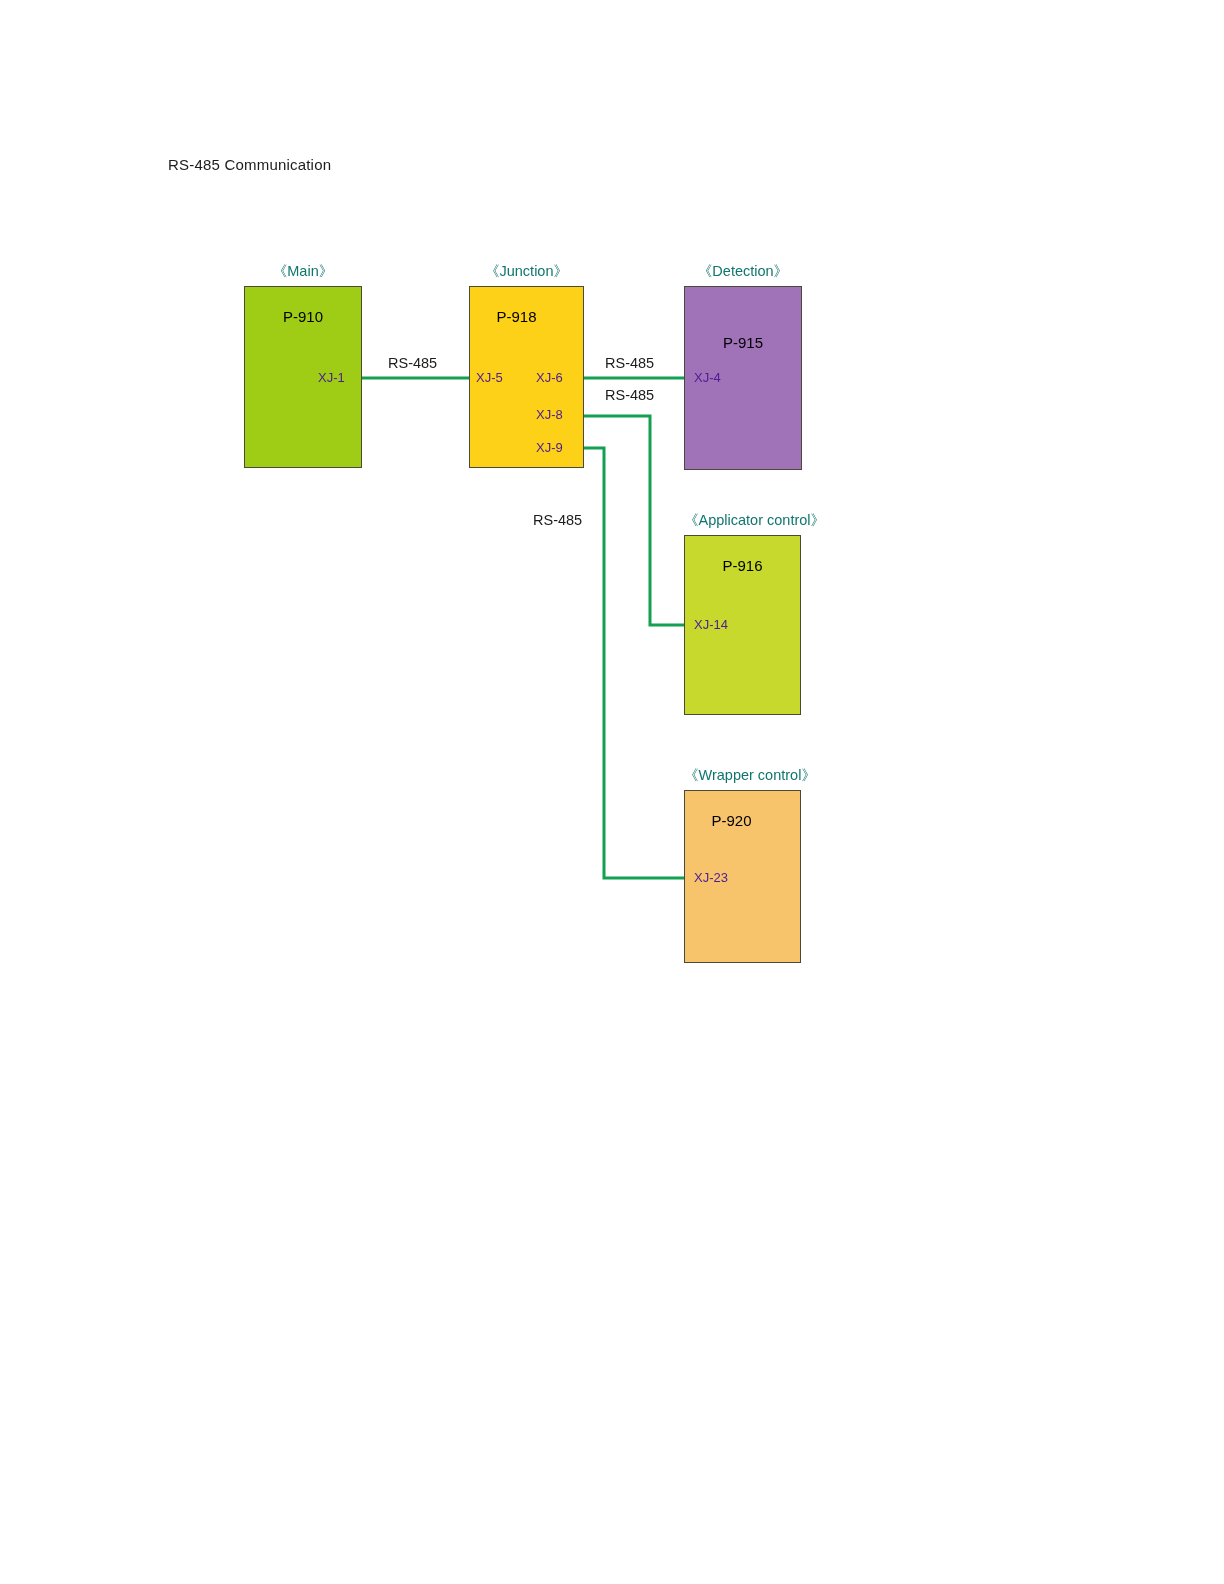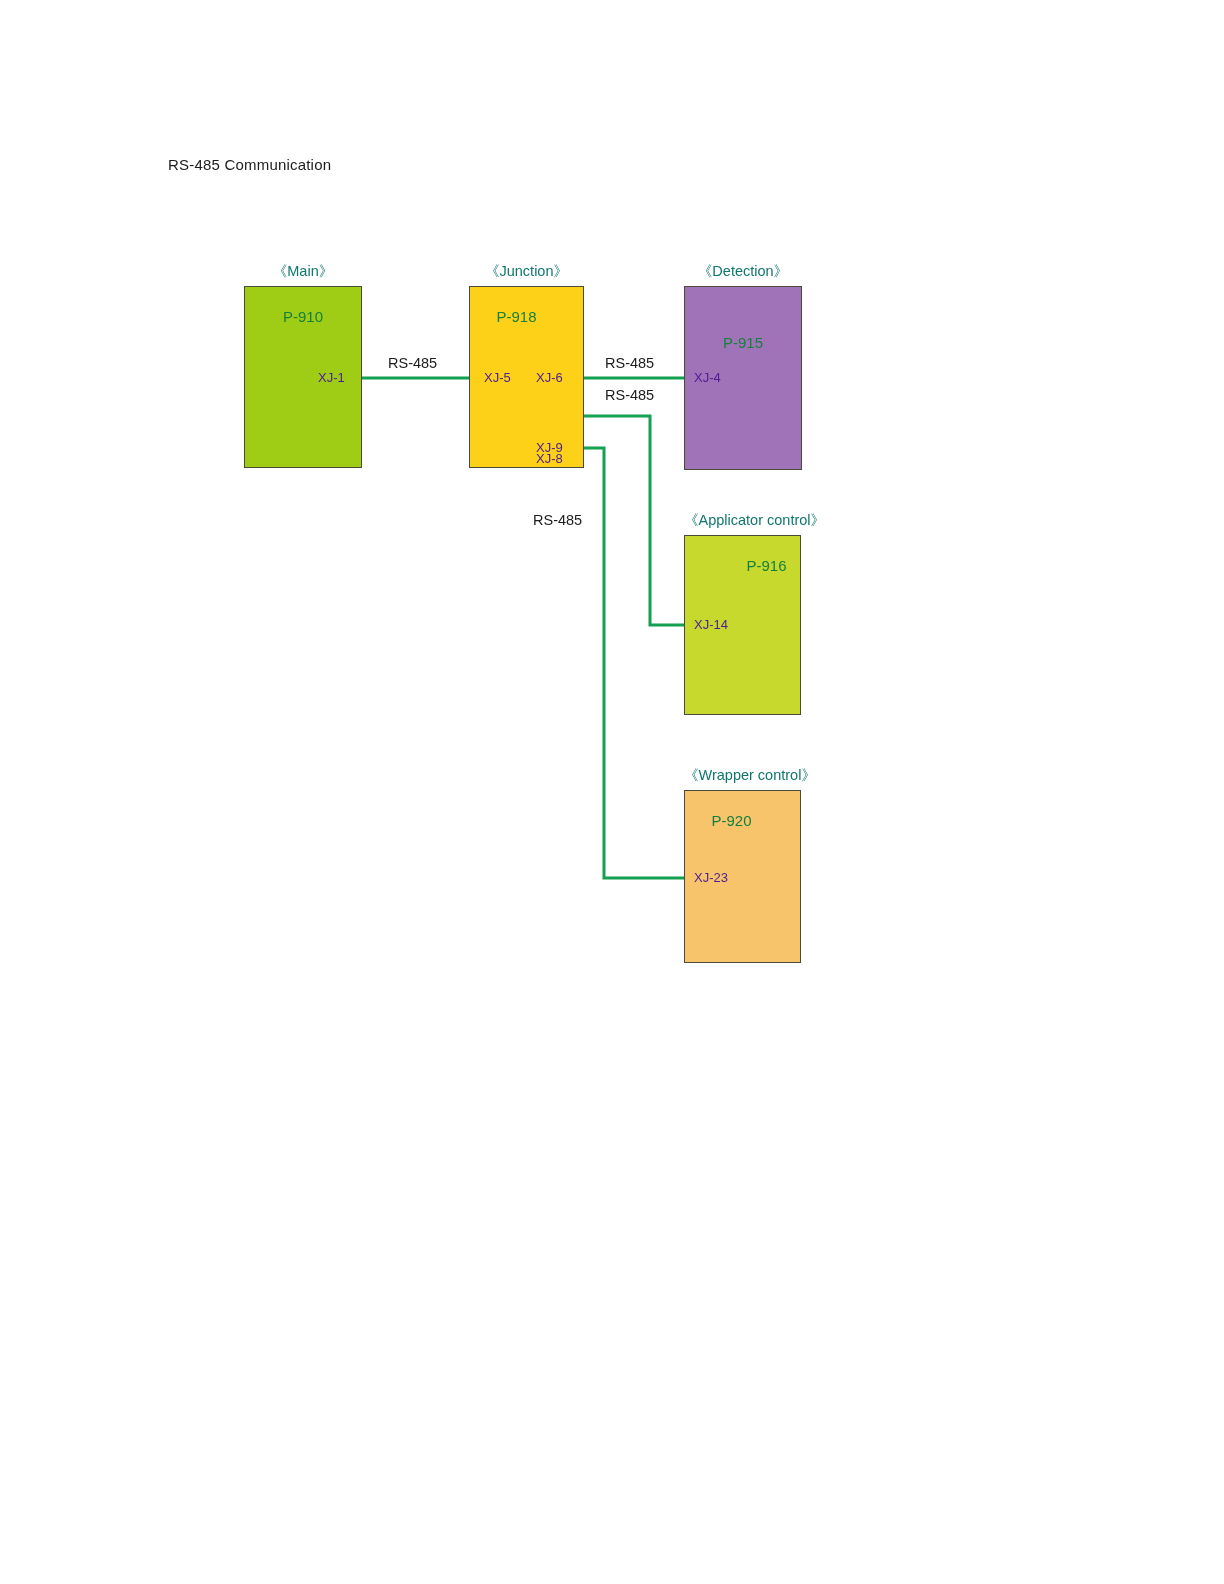--- a/index.html
+++ b/index.html
@@ -44,21 +44,21 @@
   .node-stereotype {
     position: absolute;
     font-size: 14.5px;
     color: #0f766e;
     white-space: nowrap;
     text-align: center;
   }
   .node-name {
     position: absolute;
     font-size: 15px;
-    color: #15803d;
+    color: #000000;
     white-space: nowrap;
     text-align: center;
   }
   .port-label {
     position: absolute;
     font-size: 13px;
     color: #4c1d95;
     white-space: nowrap;
   }
   .wire-label {
@@ -86,29 +86,29 @@
     <div class="wire-label" style="left: 605px; top: 355px;">RS-485</div>
     <div class="wire-label" style="left: 605px; top: 387px;">RS-485</div>
     <div class="wire-label" style="left: 533px; top: 512px;">RS-485</div>
     <div class="node" style="left: 244px; top: 286px; width: 118px; height: 182px; background: rgb(159, 204, 20); border-color: rgb(74, 74, 58);"></div>
     <div class="node-stereotype" style="left: 244px; top: 262px; width: 118px;">《Main》</div>
     <div class="node-name" style="left: 244px; top: 308px; width: 118px;">P-910</div>
     <div class="port-label" style="left: 318px; top: 370px;">XJ-1</div>
     <div class="node" style="left: 469px; top: 286px; width: 115px; height: 182px; background: rgb(252, 209, 23); border-color: rgb(74, 74, 58);"></div>
     <div class="node-stereotype" style="left: 469px; top: 262px; width: 115px;">《Junction》</div>
     <div class="node-name" style="left: 459px; top: 308px; width: 115px;">P-918</div>
-    <div class="port-label" style="left: 476px; top: 370px; margin-left: 8px;">XJ-5</div>
+    <div class="port-label" style="left: 476px; top: 370px;">XJ-5</div>
     <div class="port-label" style="left: 536px; top: 370px;">XJ-6</div>
-    <div class="port-label" style="left: 536px; top: 407px; margin-top: 44px;">XJ-8</div>
+    <div class="port-label" style="left: 536px; top: 407px;">XJ-8</div>
     <div class="port-label" style="left: 536px; top: 440px;">XJ-9</div>
     <div class="node" style="left: 684px; top: 286px; width: 118px; height: 184px; background: rgb(160, 114, 184); border-color: rgb(74, 74, 58);"></div>
     <div class="node-stereotype" style="left: 684px; top: 262px; width: 118px;">《Detection》</div>
     <div class="node-name" style="left: 684px; top: 308px; width: 118px; margin-top: 26px;">P-915</div>
     <div class="port-label" style="left: 694px; top: 370px;">XJ-4</div>
     <div class="node" style="left: 684px; top: 535px; width: 117px; height: 180px; background: rgb(198, 217, 44); border-color: rgb(74, 74, 58);"></div>
     <div class="node-stereotype" style="left: 684px; top: 511px; width: 117px;">《Applicator control》</div>
-    <div class="node-name" style="left: 684px; top: 557px; width: 117px; padding-left: 24px;">P-916</div>
+    <div class="node-name" style="left: 684px; top: 557px; width: 117px;">P-916</div>
     <div class="port-label" style="left: 694px; top: 617px;">XJ-14</div>
     <div class="node" style="left: 684px; top: 790px; width: 117px; height: 173px; background: rgb(247, 196, 108); border-color: rgb(74, 74, 58);"></div>
     <div class="node-stereotype" style="left: 684px; top: 766px; width: 117px;">《Wrapper control》</div>
     <div class="node-name" style="left: 684px; top: 812px; width: 95px;">P-920</div>
     <div class="port-label" style="left: 694px; top: 870px;">XJ-23</div>
   </div>
 
 </body></html>

